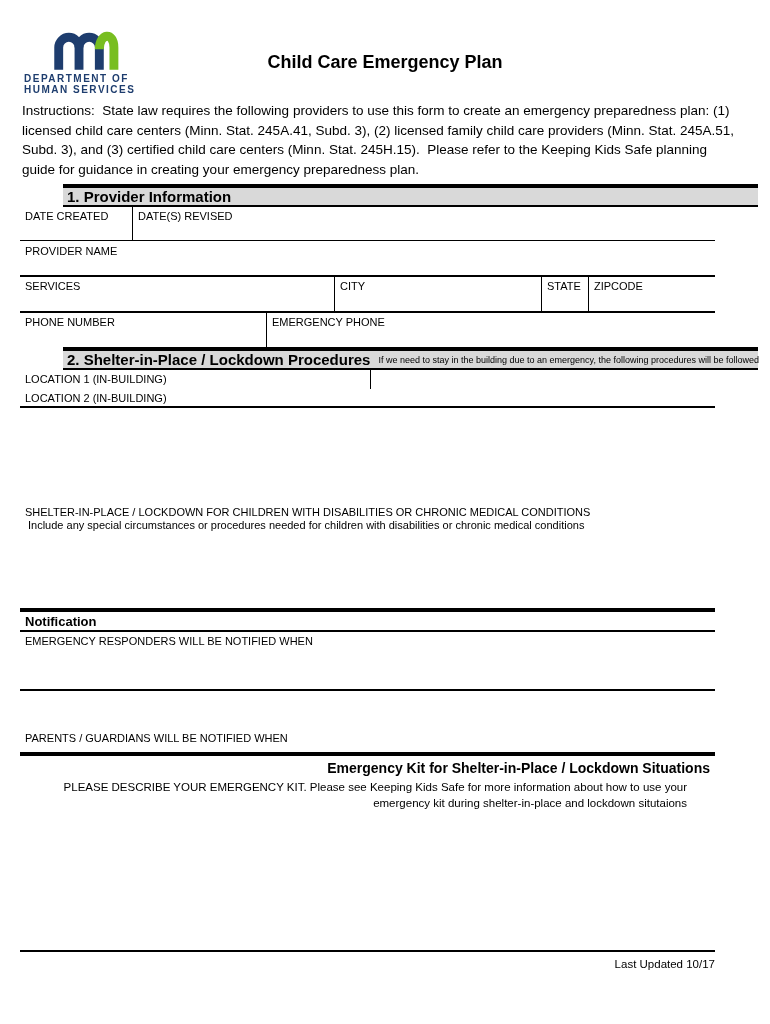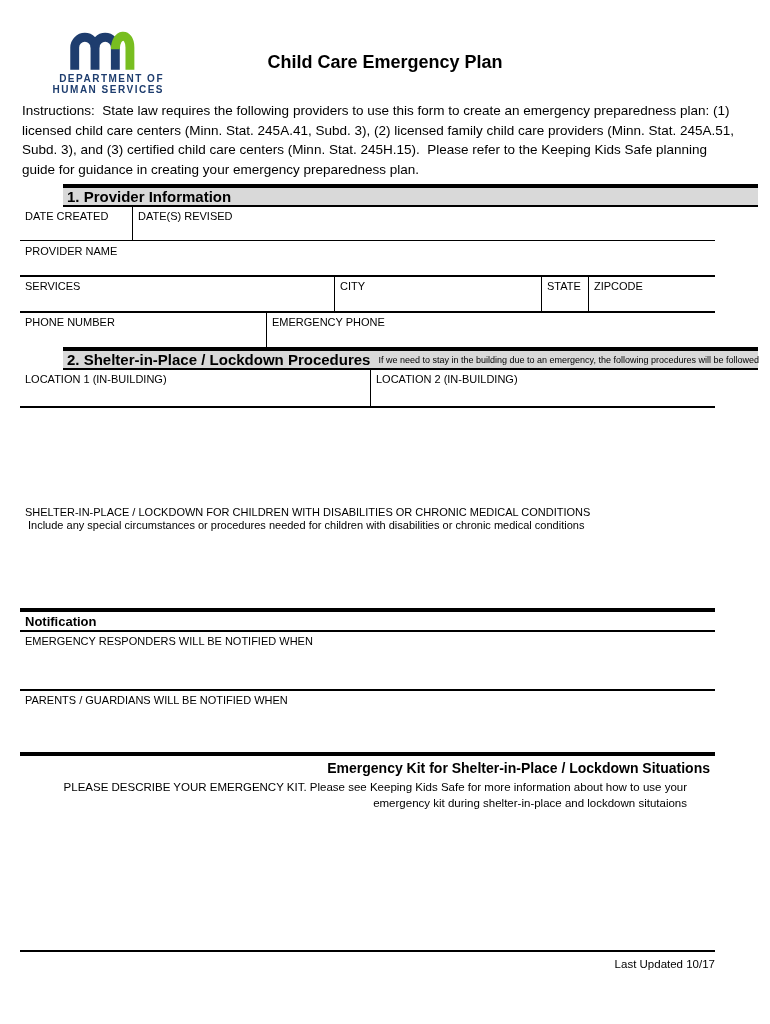--- a/index.html
+++ b/index.html
@@ -10,21 +10,21 @@
   }
   html,body{margin:0;padding:0;background:#fff;}
   .page{
     position:relative;width:770px;height:1024px;background:#fff;
     font-family:"Liberation Sans",sans-serif;color:var(--ink);
     overflow:hidden;
   }
   .abs{position:absolute;box-sizing:border-box;}
 
   
-  .logo{left:24px;top:30px;width:124px;text-align:right;margin-left:16px;}
+  .logo{left:24px;top:30px;width:124px;text-align:left;}
   .logo svg{display:block;margin:0 auto 3px;}
   .logo-m{stroke:var(--navy);fill:none;}
   .logo-n{stroke:var(--green);fill:none;}
   .dept{font-size:10px;font-weight:bold;color:var(--navy);letter-spacing:1.5px;line-height:11px;white-space:nowrap;}
 
   .title{left:0;top:52px;width:770px;text-align:center;font-size:18px;font-weight:bold;}
 
   .instructions{
     left:22px;top:101px;width:720px;font-size:13.5px;line-height:19.5px;
     white-space:pre-wrap;
@@ -54,21 +54,21 @@
   .note{font-size:11px;line-height:13px;font-weight:normal;}
   .bb1{border-bottom:1.5px solid #000;}
   .bb2{border-bottom:2px solid #000;}
 
   .row-date{top:207px;height:34px;}
   .row-provider{top:242px;height:35px;}
   .row-address{top:277px;height:36px;}
   .row-phone{top:313px;height:34px;}
   .sec1bar{top:184px;}
   .sec2bar{top:347px;}
-  .row-loc{top:370px;height:38px;}
+  .row-loc{top:370px;height:38px;flex-direction:column;}
   .row-proc{top:408px;height:95px;}
   .row-dis{top:503px;height:105px;}
   .notifbar{top:608px;}
   .row-resp{top:632px;height:59px;}
   .row-par{top:691px;height:61px;}
   .row-kit{top:752px;height:200px;border-top:4px solid #000;border-bottom:2px solid #000;
            left:20px;width:695px;display:flex;flex-direction:column;text-align:right;}
   .kit-h{font-size:14px;font-weight:bold;padding:4px 5px 2px;}
   .kit-desc{font-size:11.5px;line-height:16px;padding:1px 5px;width:662px;box-sizing:content-box;}
   .kit-blank{flex:1;}
@@ -163,21 +163,21 @@
     <span class="h">Notification</span>
   </div>
 
   <div class="abs row row-resp bb2">
     <div class="cell" style="flex:1;">
       <span class="lbl">EMERGENCY RESPONDERS WILL BE NOTIFIED WHEN</span>
     </div>
   </div>
 
   <div class="abs row row-par">
-    <div class="cell" style="flex:1;">
+    <div class="cell" style="flex:1;margin-top:38px;">
       <span class="lbl">PARENTS / GUARDIANS WILL BE NOTIFIED WHEN</span>
     </div>
   </div>
 
   <div class="abs row-kit">
     <div class="kit-h">Emergency Kit for Shelter-in-Place / Lockdown Situations</div>
     <div class="kit-desc">PLEASE DESCRIBE YOUR EMERGENCY KIT. Please see Keeping Kids Safe for more information about how to use your emergency kit during shelter-in-place and lockdown situtaions</div>
     <div class="kit-blank"></div>
   </div>
 

